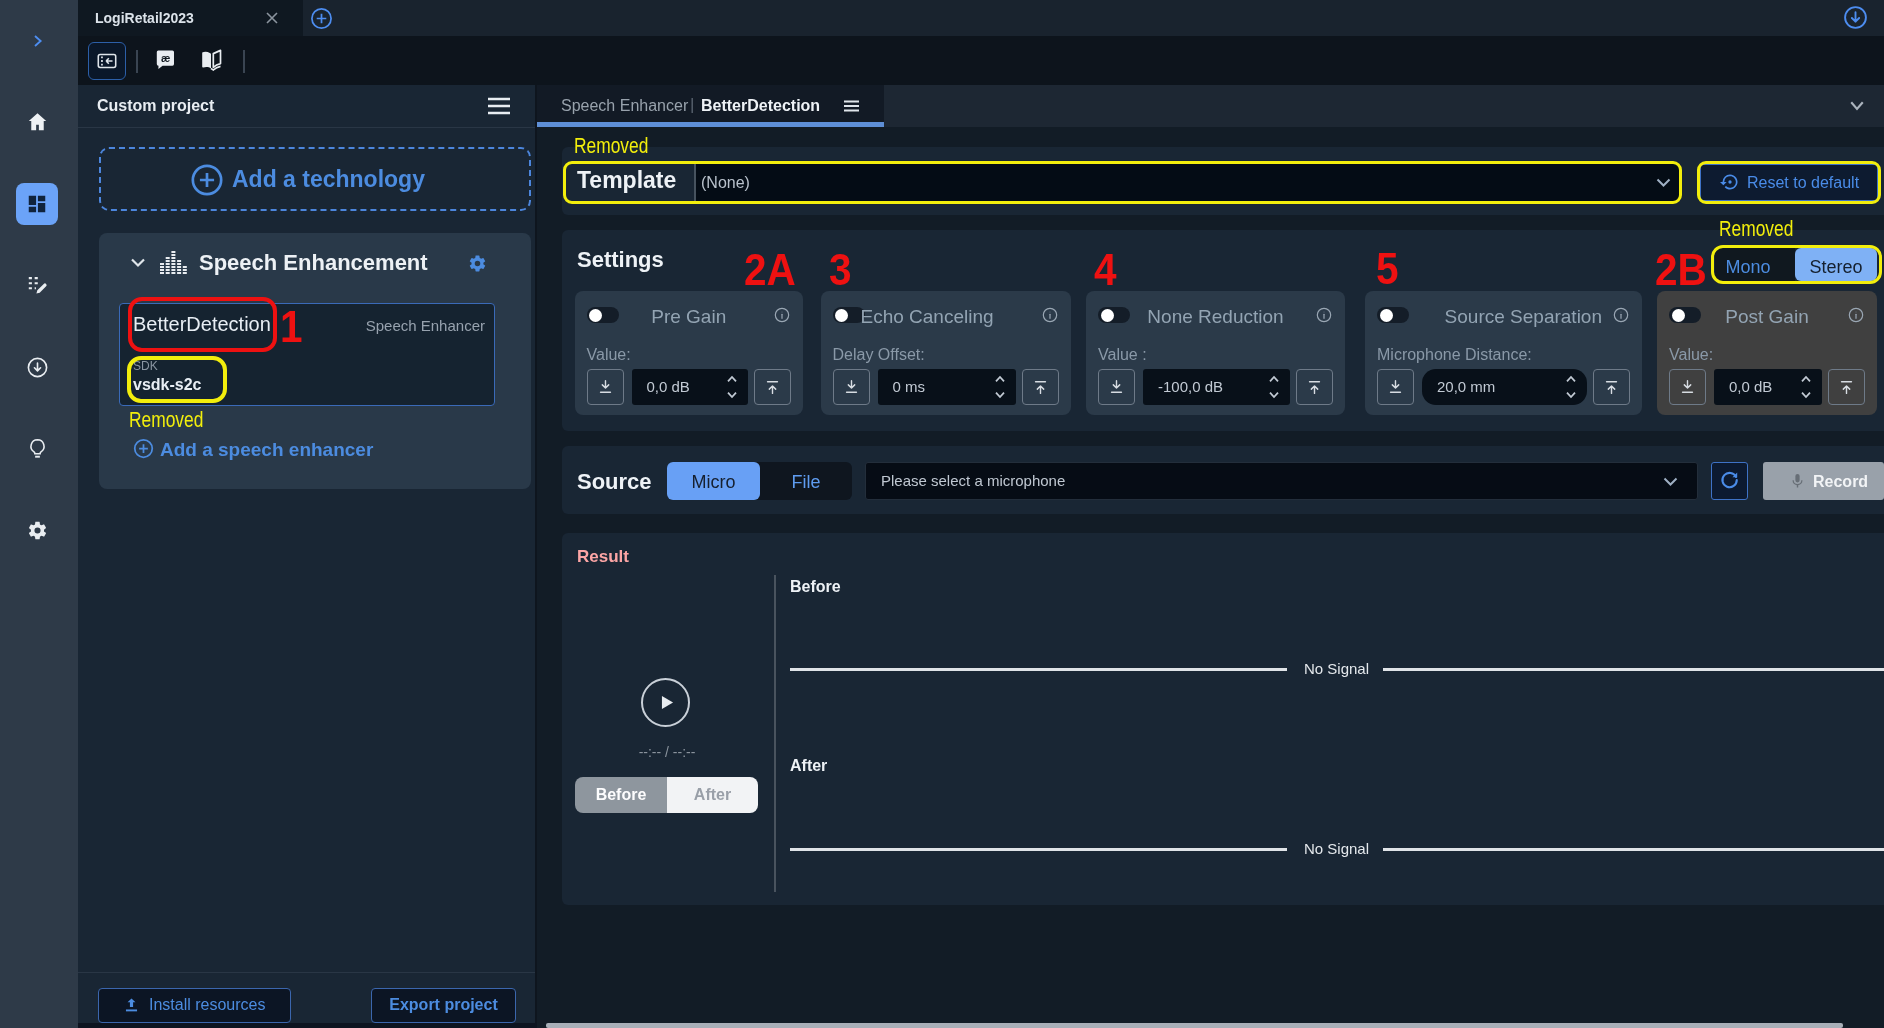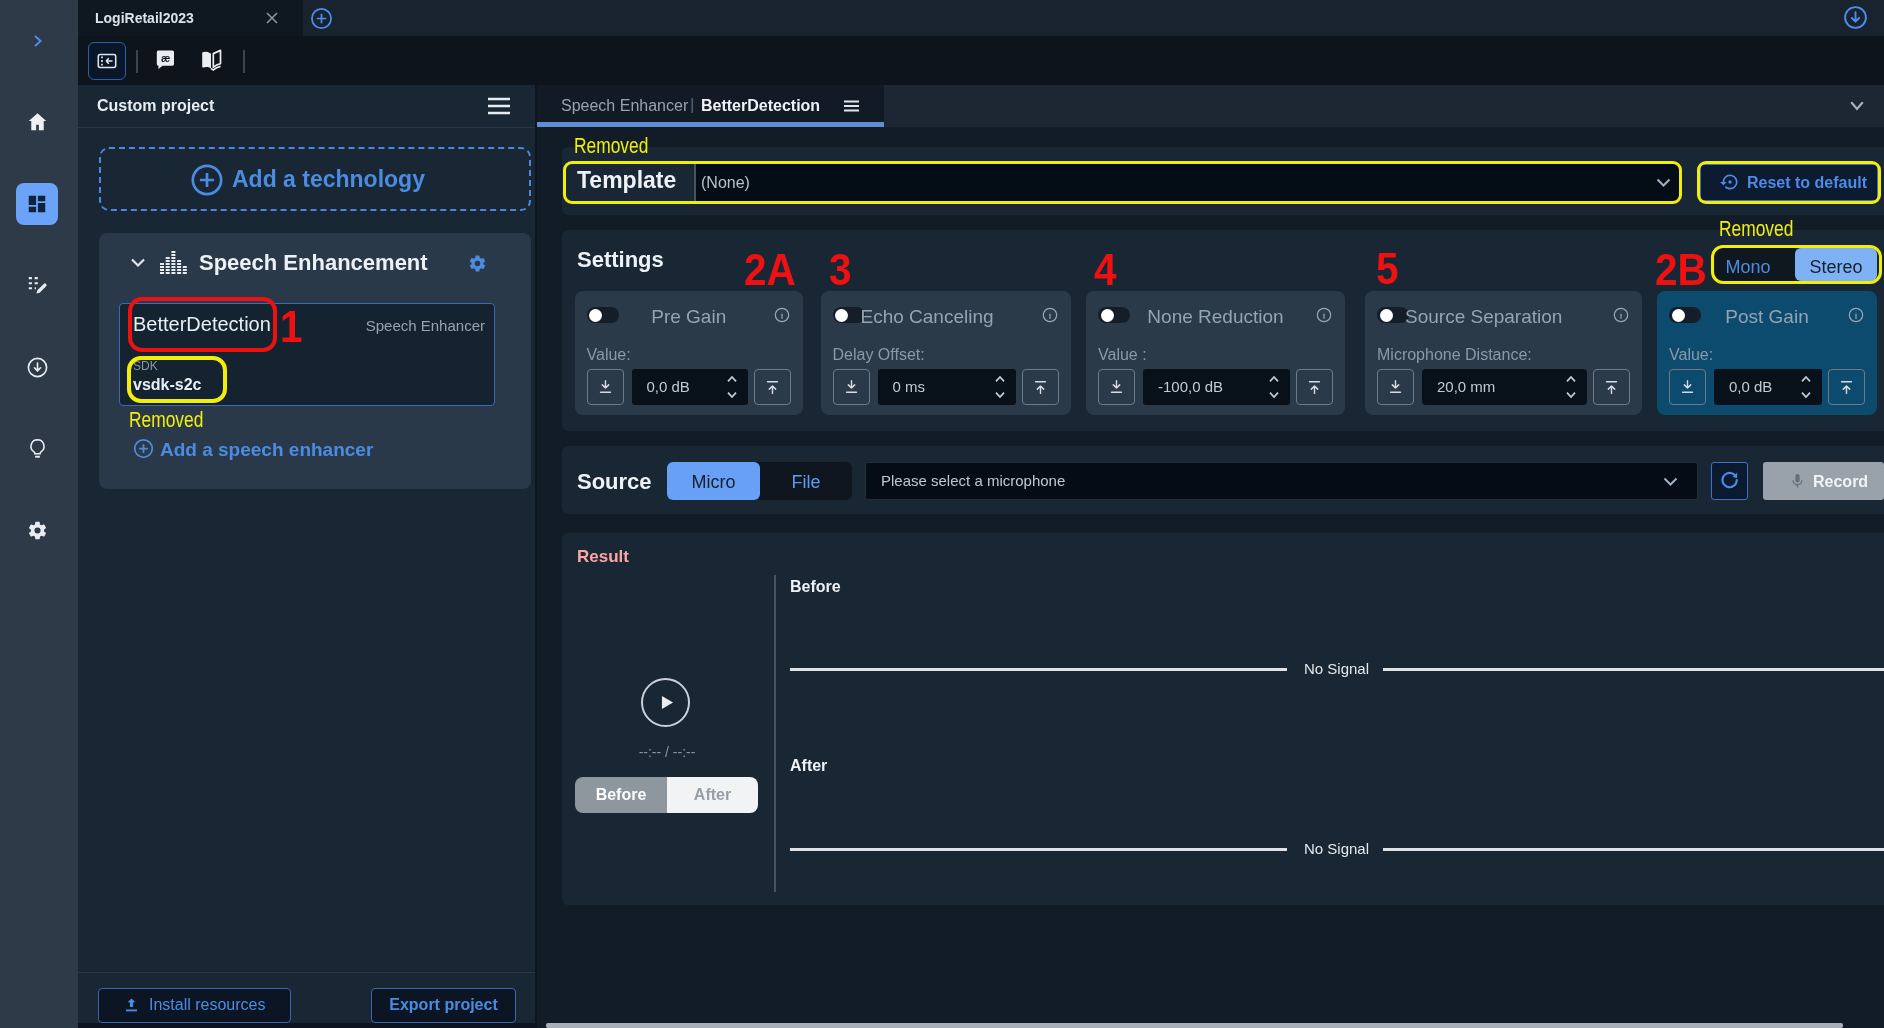--- a/index.html
+++ b/index.html
@@ -176,21 +176,21 @@
   <div class="abs" style="left:694px;top:164px;width:2px;height:38px;background:#47535f;"></div>
   <div class="abs" style="left:701px;top:174px;font-size:16px;color:#b9c2cc;">(None)</div>
   <svg class="abs" style="left:1656px;top:178px;" width="15" height="10" viewBox="0 0 15 10" fill="none" stroke="#9fb0c4" stroke-width="2">
       <path d="M1.5 1.5l6 6 6-6"></path>
     </svg>
   <div class="ybox" style="left:563px;top:161px;width:1119px;height:43px;"></div>
   <div class="abs" style="left:1700px;top:164px;width:178px;height:37px;background:#0d1b30;border:1.5px solid #3e72c6;border-radius:3px;"></div>
   <svg class="abs" style="left:1720px;top:172px;" width="20" height="20" viewBox="0 0 24 24" fill="#4a8ce8">
       <path d="M14 12a2 2 0 1 0-4 0 2 2 0 0 0 4 0zm-2-9a9 9 0 0 0-9 9H0l4 4 4-4H5a7 7 0 1 1 2.06 4.94l-1.42 1.42A9 9 0 1 0 12 3z"></path>
     </svg>
-  <div class="abs" style="left:1747px;top:174px;font-size:16px;font-weight:bold;color:#4a8ce8;">Reset to default</div>
+  <div class="abs" style="left:1747px;top:174px;font-size:16px;font-weight:normal;color:#4a8ce8;">Reset to default</div>
   <div class="ybox" style="left:1697px;top:161px;width:184px;height:43px;"></div>
 
   <div class="abs" style="left:562px;top:230px;width:1322px;height:201px;background:#192634;border-radius:6px 0 0 6px;"></div>
   <div class="abs" style="left:577px;top:247px;font-size:22px;font-weight:bold;color:#eef2f6;">Settings</div>
   <div id="cards">
       <div class="abs" style="left:574.5px;top:291px;width:228.5px;height:124px;background:#2b3a49;border-radius:8px;">
     <div class="abs" style="left:12px;top:16px;width:32px;height:16px;border-radius:8px;background:#141d28;">
       <div class="abs" style="left:2.5px;top:1.5px;width:13px;height:13px;border-radius:50%;background:#ffffff;"></div>
     </div>
     <div class="abs" style="left:40px;top:15px;width:148.5px;text-align:center;font-size:19px;color:#93a4b3;">Pre Gain</div>
@@ -279,48 +279,48 @@
     <div class="abs" style="left:210px;top:78px;width:37px;height:36px;border:1px solid #6e7a88;border-radius:4px;">
       <svg style="position:absolute;left:9px;top:8px;" width="17" height="18" viewBox="0 0 24 24" fill="none" stroke="#d7dce2" stroke-width="2">
             <path d="M5 4.5h14M12 21V11m-4.5 4L12 10.5 16.5 15" stroke-linecap="round" stroke-linejoin="round"></path>
           </svg>
     </div>
   </div>
       <div class="abs" style="left:1365px;top:291px;width:277px;height:124px;background:#2b3a49;border-radius:8px;">
     <div class="abs" style="left:12px;top:16px;width:32px;height:16px;border-radius:8px;background:#141d28;">
       <div class="abs" style="left:2.5px;top:1.5px;width:13px;height:13px;border-radius:50%;background:#ffffff;"></div>
     </div>
-    <div class="abs" style="left:40px;top:15px;width:197px;text-align:left;font-size:19px;color:#93a4b3;">Source Separation</div>
+    <div class="abs" style="left:40px;top:15px;width:197px;text-align:right;font-size:19px;color:#93a4b3;">Source Separation</div>
     <svg class="abs" style="left:248px;top:16px;" width="16" height="16" viewBox="0 0 24 24" fill="none" stroke="#9aa7b4" stroke-width="1.8">
           <circle cx="12" cy="12" r="10"></circle>
           <path d="M12 11v6" stroke-linecap="round"></path>
           <circle cx="12" cy="7.5" r="0.6" fill="#9aa7b4" stroke="none"></circle>
         </svg>
     <div class="abs" style="left:12px;top:55px;font-size:16px;color:#8a99a8;">Microphone Distance:</div>
     <div class="abs" style="left:12px;top:78px;width:37px;height:36px;border:1px solid #6e7a88;border-radius:4px;">
       <svg style="position:absolute;left:9px;top:8px;" width="17" height="18" viewBox="0 0 24 24" fill="none" stroke="#d7dce2" stroke-width="2">
             <path d="M12 3v10m-4.5-4L12 13.5 16.5 9M5 19.5h14" stroke-linecap="round" stroke-linejoin="round"></path>
           </svg>
     </div>
-    <div class="abs" style="left:57px;top:78px;width:165px;height:36px;background:#081019;border-radius:4px;">
+    <div class="abs" style="left:57px;top:78px;width:165px;height:36px;background:#081019;border-radius:14px;">
       <div class="abs" style="left:15px;top:9px;font-size:15px;color:#c2cad4;">20,0 mm</div>
       <svg style="position:absolute;right:10px;top:6px;" width="12" height="8" viewBox="0 0 14 10" fill="none" stroke="#c2cad4" stroke-width="2.2">
             <path d="M2 8l5-5.5L12 8"></path>
           </svg>
       <svg style="position:absolute;right:10px;bottom:6px;" width="12" height="8" viewBox="0 0 14 10" fill="none" stroke="#c2cad4" stroke-width="2.2">
             <path d="M2 2l5 5.5L12 2"></path>
           </svg>
     </div>
     <div class="abs" style="left:228px;top:78px;width:37px;height:36px;border:1px solid #6e7a88;border-radius:4px;">
       <svg style="position:absolute;left:9px;top:8px;" width="17" height="18" viewBox="0 0 24 24" fill="none" stroke="#d7dce2" stroke-width="2">
             <path d="M5 4.5h14M12 21V11m-4.5 4L12 10.5 16.5 15" stroke-linecap="round" stroke-linejoin="round"></path>
           </svg>
     </div>
   </div>
-      <div class="abs" style="left:1657px;top:291px;width:220px;height:124px;background:#0c4a6e;border-radius:8px;">
+      <div class="abs" style="left:1657px;top:291px;width:220px;height:124px;background:#404040;border-radius:8px;">
     <div class="abs" style="left:12px;top:16px;width:32px;height:16px;border-radius:8px;background:#141d28;">
       <div class="abs" style="left:2.5px;top:1.5px;width:13px;height:13px;border-radius:50%;background:#ffffff;"></div>
     </div>
     <div class="abs" style="left:40px;top:15px;width:140px;text-align:center;font-size:19px;color:#93a4b3;">Post Gain</div>
     <svg class="abs" style="left:191px;top:16px;" width="16" height="16" viewBox="0 0 24 24" fill="none" stroke="#9aa7b4" stroke-width="1.8">
           <circle cx="12" cy="12" r="10"></circle>
           <path d="M12 11v6" stroke-linecap="round"></path>
           <circle cx="12" cy="7.5" r="0.6" fill="#9aa7b4" stroke="none"></circle>
         </svg>
     <div class="abs" style="left:12px;top:55px;font-size:16px;color:#8a99a8;">Value:</div>

